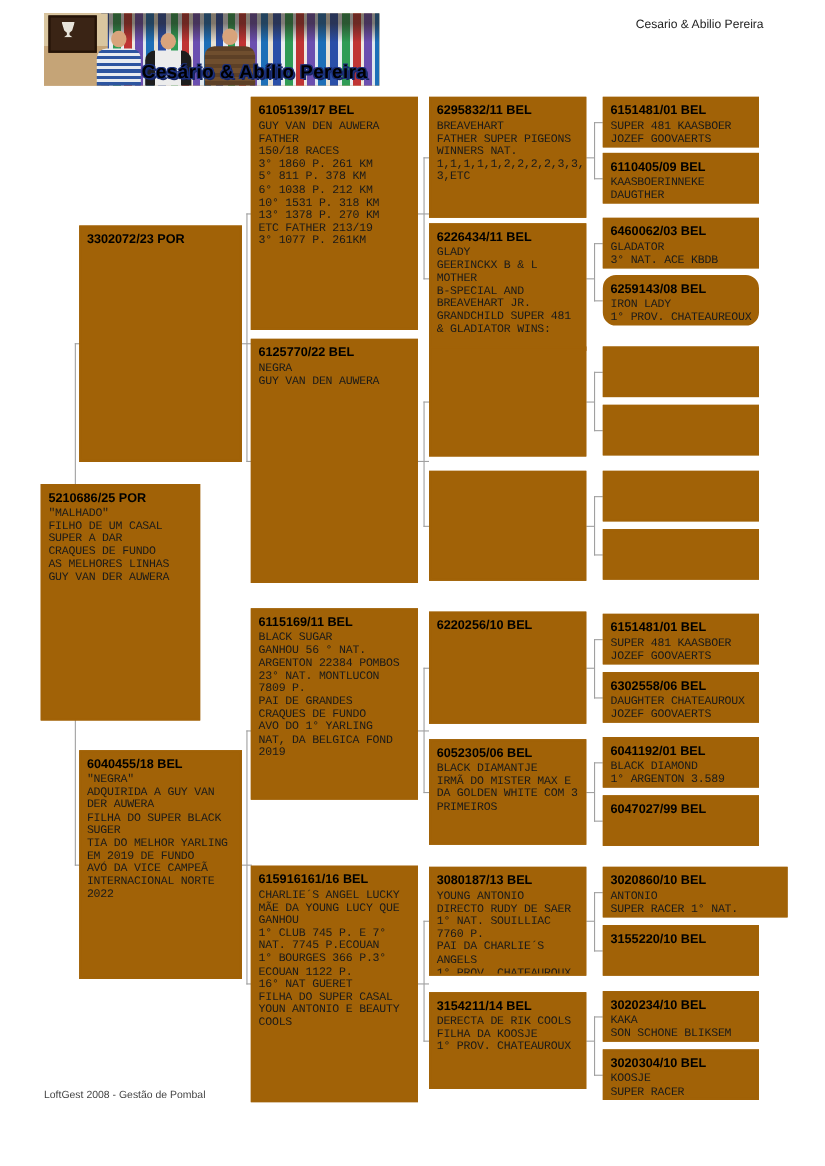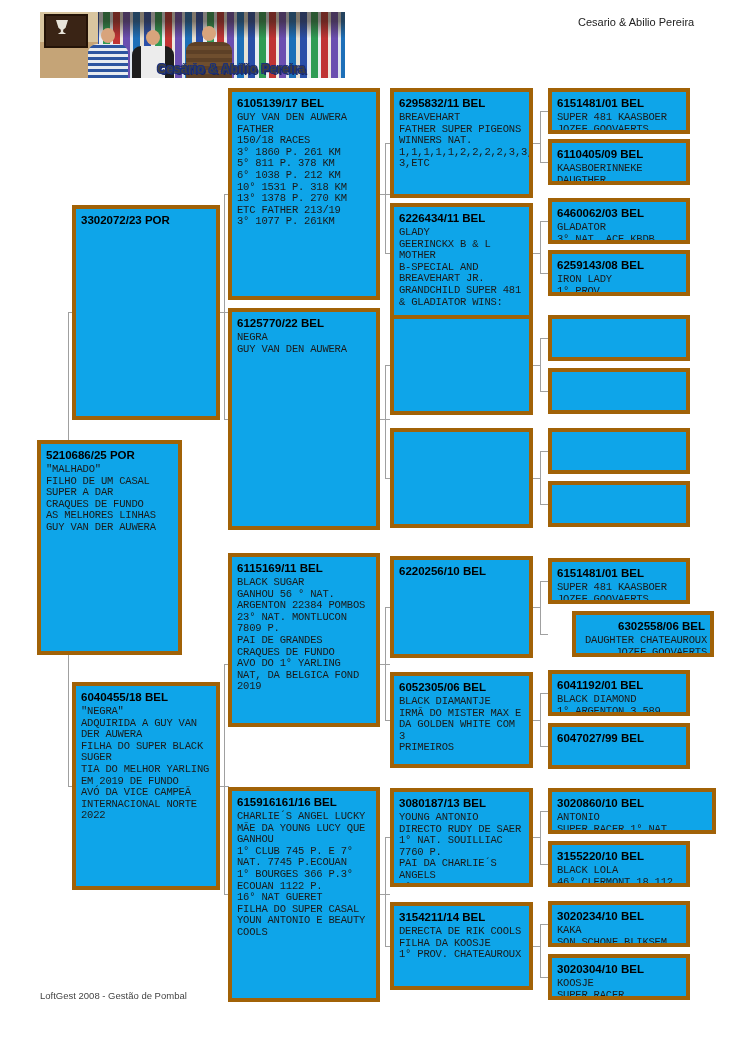--- a/index.html
+++ b/index.html
@@ -25,30 +25,30 @@
   .person { position:absolute; bottom:0; }
   .person .head { width:14px; height:15px; border-radius:50%; background:#d8a47c; margin:0 auto 1px auto; }
   .person .torso { border-radius:9px 9px 0 0; }
   .p1 { left:48px; } .p1 .torso { width:40px; height:34px;
       background:repeating-linear-gradient(0deg,#2d55a0 0 3px,#e8ecf0 3px 6px); }
   .p2 { left:92px; } .p2 .torso { width:42px; height:32px;
       background:linear-gradient(90deg,#1d1d1d 0 22%, #ececec 22% 78%, #1d1d1d 78%); }
   .p3 { left:146px; } .p3 .torso { width:46px; height:36px;
       background:repeating-linear-gradient(0deg,#5d4026 0 4px,#6f4e2e 4px 8px); }
   .banner-title { position:absolute; left:78px; bottom:2px; width:227px; text-align:center;
-      font-weight:bold; font-size:12px; letter-spacing:.5px; color:#404040;
+      font-weight:bold; font-size:17px; letter-spacing:.5px; color:#000000;
       text-shadow:-1px -1px 0 #1b2f7a, 1px -1px 0 #1b2f7a, -1px 1px 0 #1b2f7a,
                    1px 1px 0 #1b2f7a, 2px 2px 0 #16255f; white-space:nowrap; }
 
   
   .breeder-name { position:absolute; left:578px; top:16px; font-size:11px; color:#222; }
   .footer-text  { position:absolute; left:40px; top:990px; font-size:9.5px; color:#444; }
 
   
-  .box { position:absolute; background:#0ea5e9; border:4px solid #a16207;
+  .box { position:absolute; background:#a16207; border:2px solid #a16207;
          box-sizing:border-box; overflow:hidden; }
   .ring { font-family:"Liberation Sans", sans-serif; font-weight:bold;
           font-size:11.5px; color:#000; padding:5px 5px 2px 5px; white-space:nowrap; }
   .info { font-family:"Liberation Mono", monospace; font-size:10.5px;
           line-height:11.6px; letter-spacing:-0.2px; color:#1a1a1a;
           padding:1px 3px 3px 5px; white-space:pre-line; }
 
   
   .conn { position:absolute; background:#a0a0a0; }
 </style>
@@ -269,56 +269,54 @@
   <div class="box" style="left:548px;top:139px;width:142px;height:46px;">
     <div class="ring">6110405/09 BEL</div>
     <div class="info">KAASBOERINNEKE
 DAUGTHER</div>
   </div>
   <div class="box" style="left:548px;top:198px;width:142px;height:46px;">
     <div class="ring">6460062/03 BEL</div>
     <div class="info">GLADATOR
 3° NAT. ACE KBDB</div>
   </div>
-  <div class="box" style="left:548px;top:250px;width:142px;height:46px;">
+  <div class="box" style="left:548px;top:250px;width:142px;height:46px;border-radius:12px;">
     <div class="ring">6259143/08 BEL</div>
     <div class="info">IRON LADY
 1° PROV. CHATEAUREOUX</div>
   </div>
   <div class="box" style="left:548px;top:315px;width:142px;height:46px;"></div>
   <div class="box" style="left:548px;top:368px;width:142px;height:46px;"></div>
   <div class="box" style="left:548px;top:428px;width:142px;height:46px;"></div>
   <div class="box" style="left:548px;top:481px;width:142px;height:46px;"></div>
   <div class="box" style="left:548px;top:558px;width:142px;height:46px;">
     <div class="ring">6151481/01 BEL</div>
     <div class="info">SUPER 481 KAASBOER
 JOZEF GOOVAERTS</div>
   </div>
-  <div class="box" style="left:572px;top:611px;width:142px;height:46px;text-align:right;">
+  <div class="box" style="left:548px;top:611px;width:142px;height:46px;">
     <div class="ring">6302558/06 BEL</div>
     <div class="info">DAUGHTER CHATEAUROUX
 JOZEF GOOVAERTS</div>
   </div>
   <div class="box" style="left:548px;top:670px;width:142px;height:46px;">
     <div class="ring">6041192/01 BEL</div>
     <div class="info">BLACK DIAMOND
 1° ARGENTON 3.589 PIG.</div>
   </div>
   <div class="box" style="left:548px;top:723px;width:142px;height:46px;">
     <div class="ring">6047027/99 BEL</div>
   </div>
   <div class="box" style="left:548px;top:788px;width:168px;height:46px;">
     <div class="ring">3020860/10 BEL</div>
     <div class="info">ANTONIO
 SUPER RACER 1° NAT.</div>
   </div>
   <div class="box" style="left:548px;top:841px;width:142px;height:46px;">
     <div class="ring">3155220/10 BEL</div>
-    <div class="info">BLACK LOLA
-46° CLERMONT 18.112</div>
   </div>
   <div class="box" style="left:548px;top:901px;width:142px;height:46px;">
     <div class="ring">3020234/10 BEL</div>
     <div class="info">KAKA
 SON SCHONE BLIKSEM</div>
   </div>
   <div class="box" style="left:548px;top:954px;width:142px;height:46px;">
     <div class="ring">3020304/10 BEL</div>
     <div class="info">KOOSJE
 SUPER RACER</div>

